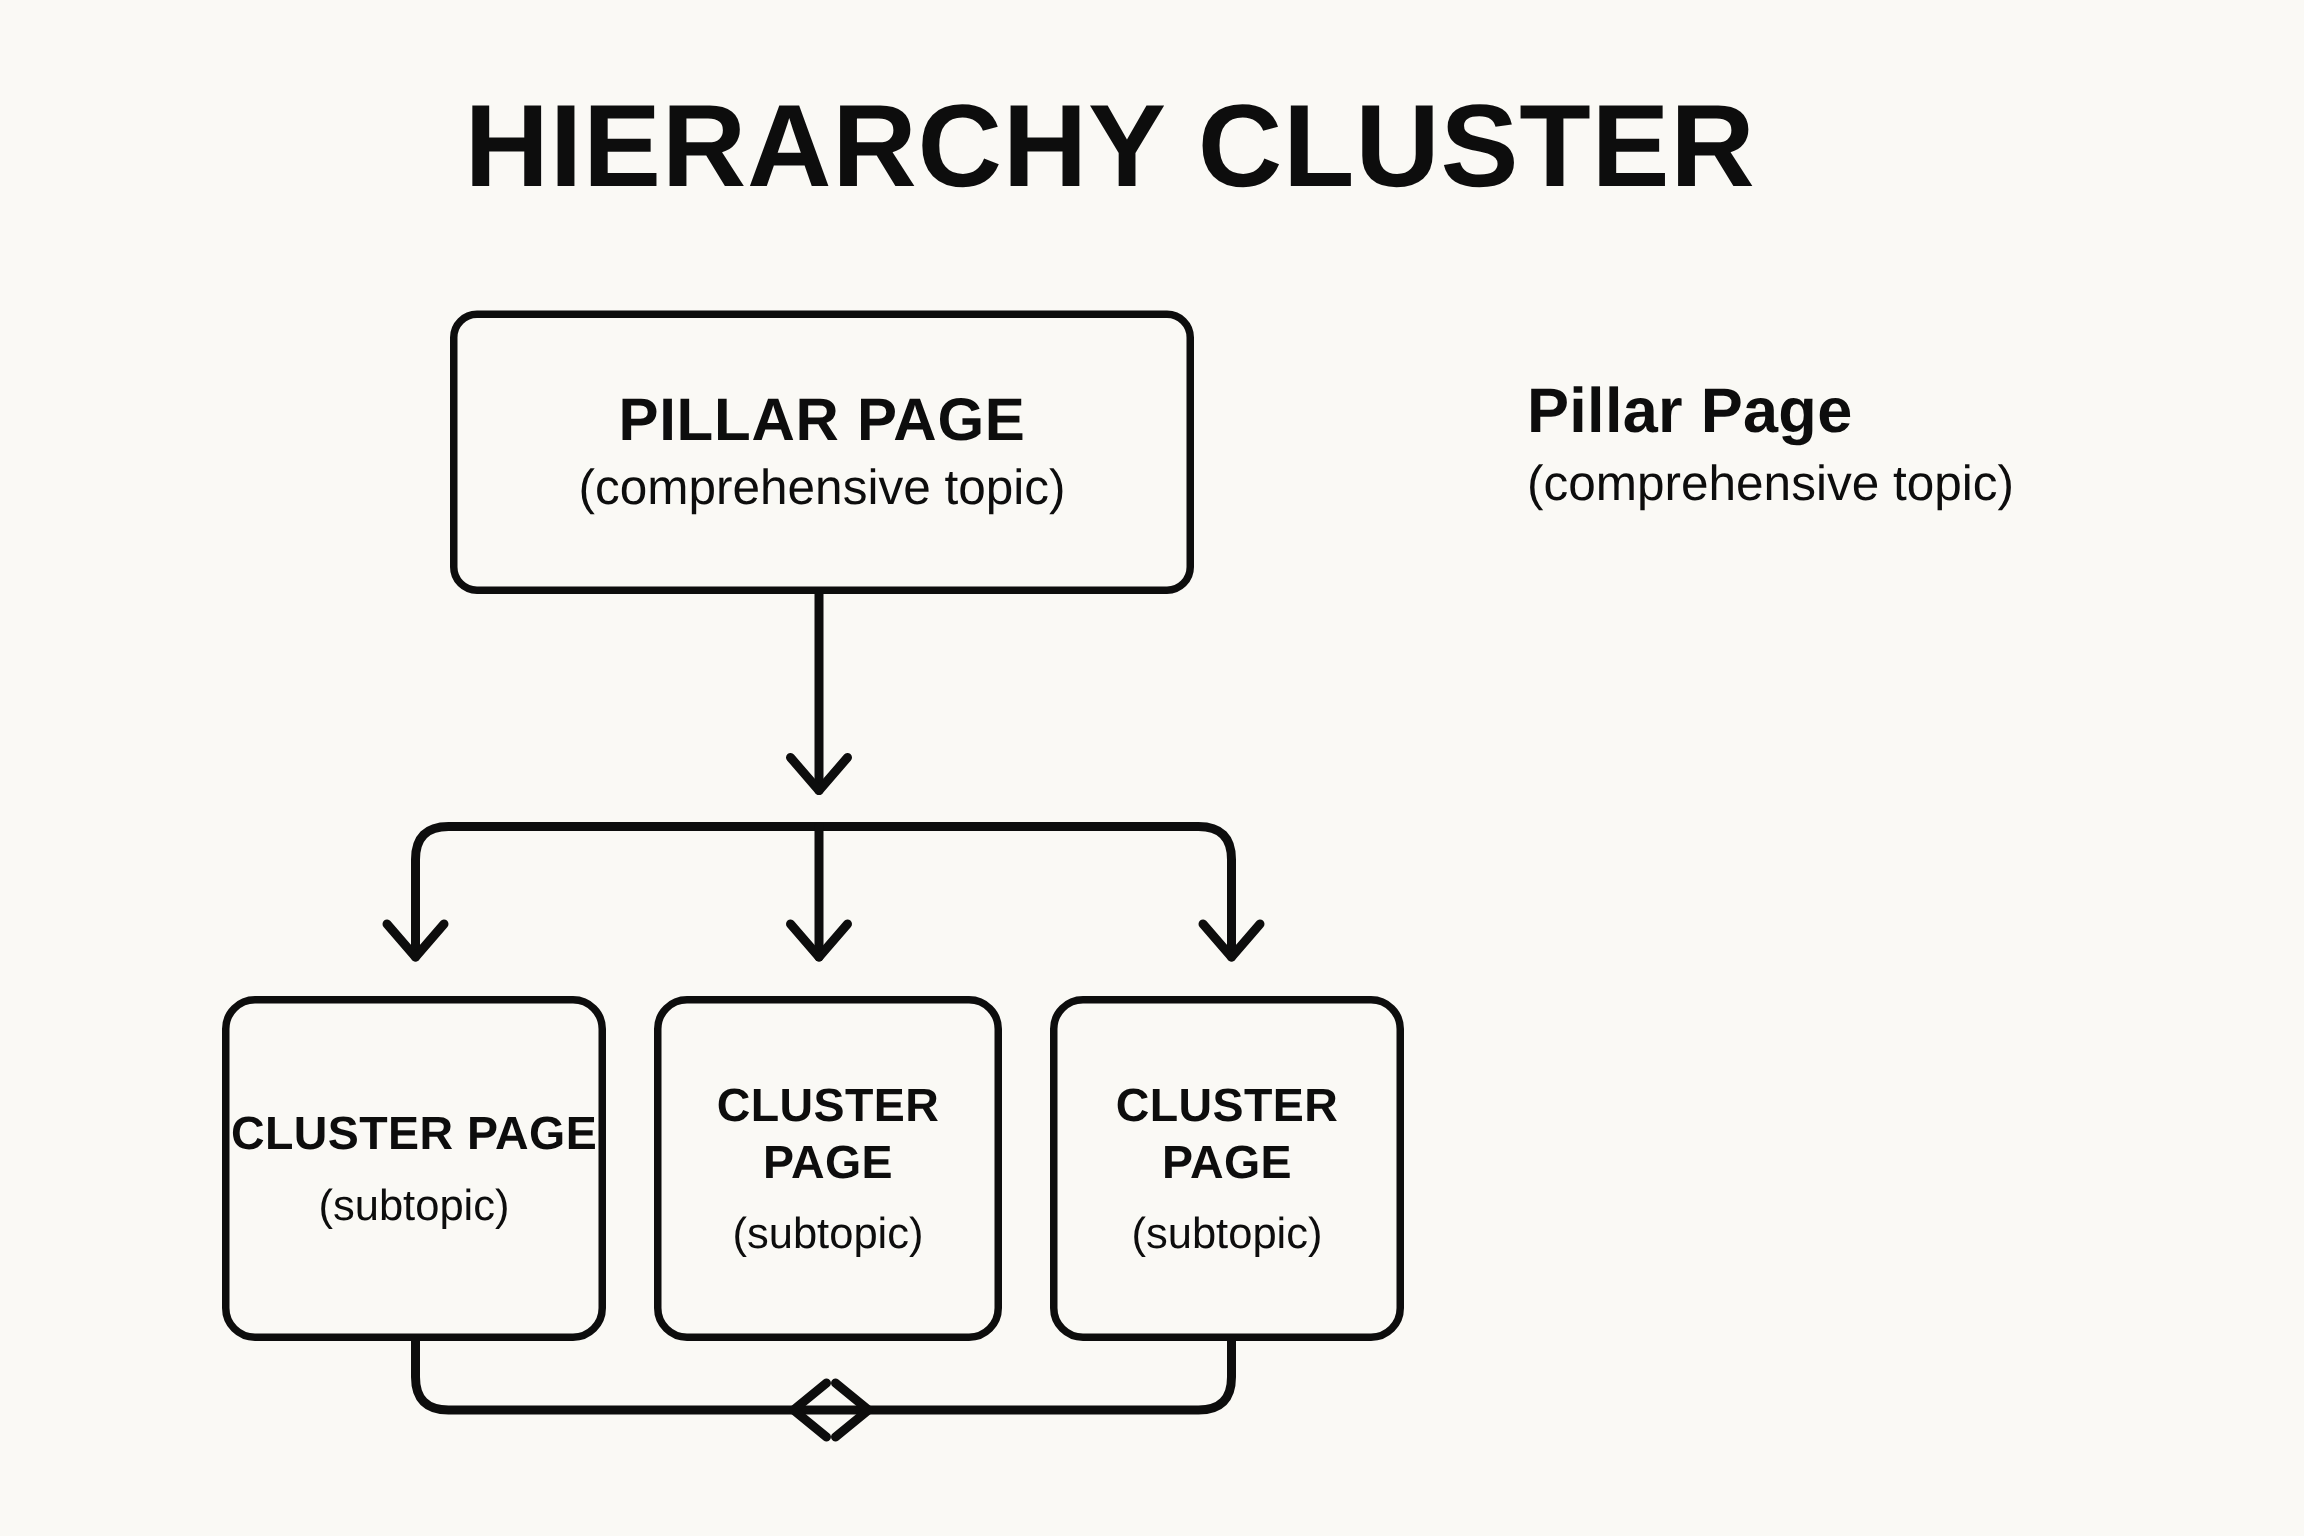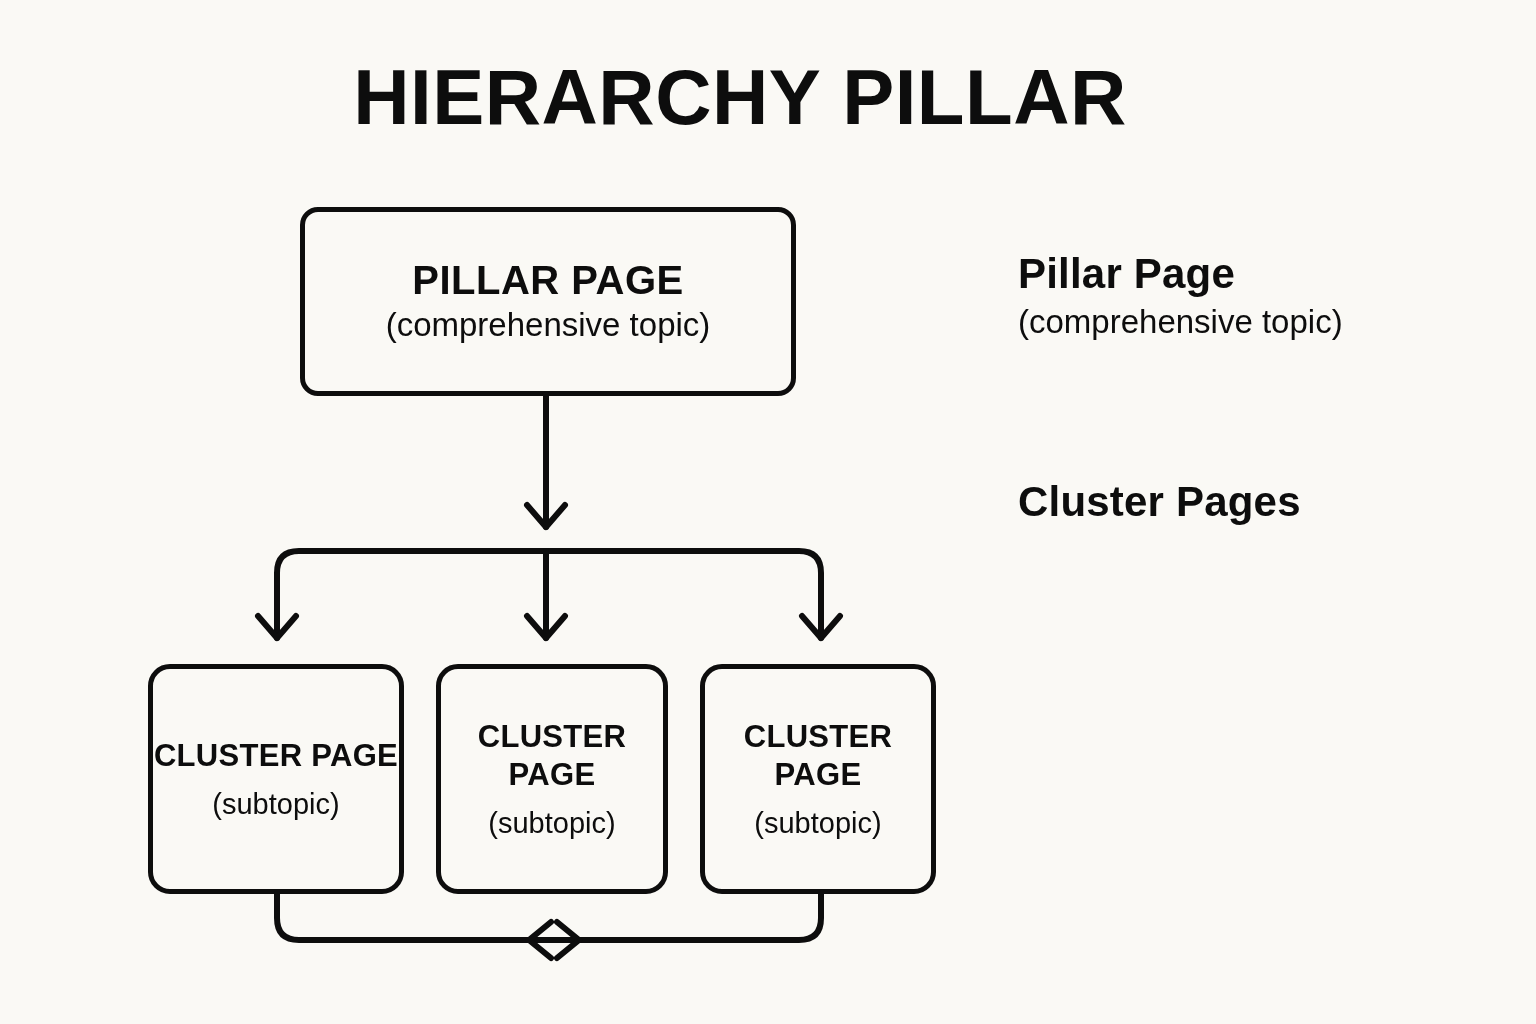--- a/index.html
+++ b/index.html
@@ -132,21 +132,21 @@
     margin-top: 6px;
     white-space: nowrap;
   }
   .legend-sub:empty { display: none; }
 </style>
 </head>
 <body>
 
 <div id="stage">
 
-  <div id="title">HIERARCHY PILLAR</div>
+  <div id="title">HIERARCHY CLUSTER</div>
 
   <svg id="connectors" viewBox="0 0 1536 1024">
 
     <g>
       <line x1="546" y1="396" x2="546" y2="527"></line>
       <polyline points="527,505 546,527 565,505"></polyline>
     </g>
 
     <g>
       <path d="M 277 638 L 277 573 Q 277 551 299 551 L 799 551 Q 821 551 821 573 L 821 638"></path>
@@ -182,17 +182,16 @@
     <div class="node-title">CLUSTER PAGE</div>
     <div class="node-sub">(subtopic)</div>
   </div>
 
   <div class="legend-item" id="legend-item-0">
     <div class="legend-title">Pillar Page</div>
     <div class="legend-sub">(comprehensive topic)</div>
   </div>
 
   <div class="legend-item" id="legend-item-1">
-    <div class="legend-title">Cluster Pages</div>
   </div>
 
 
 </div>
 
 </body></html>

